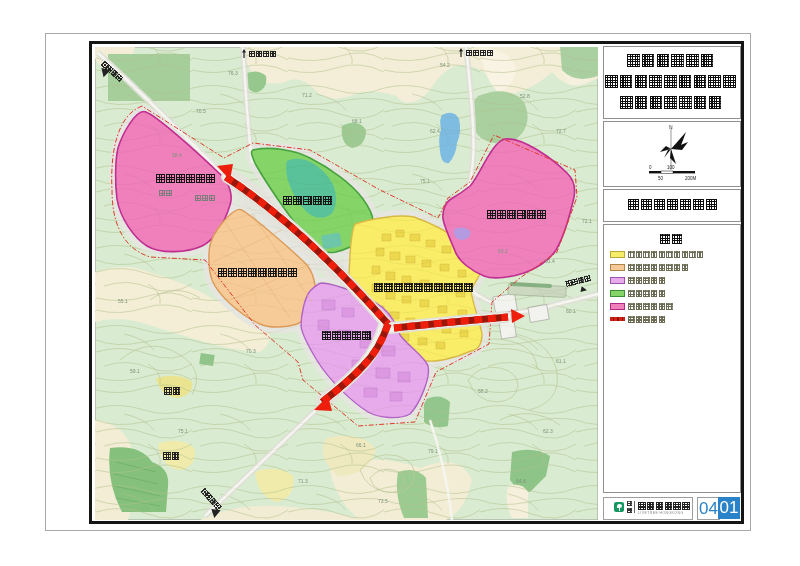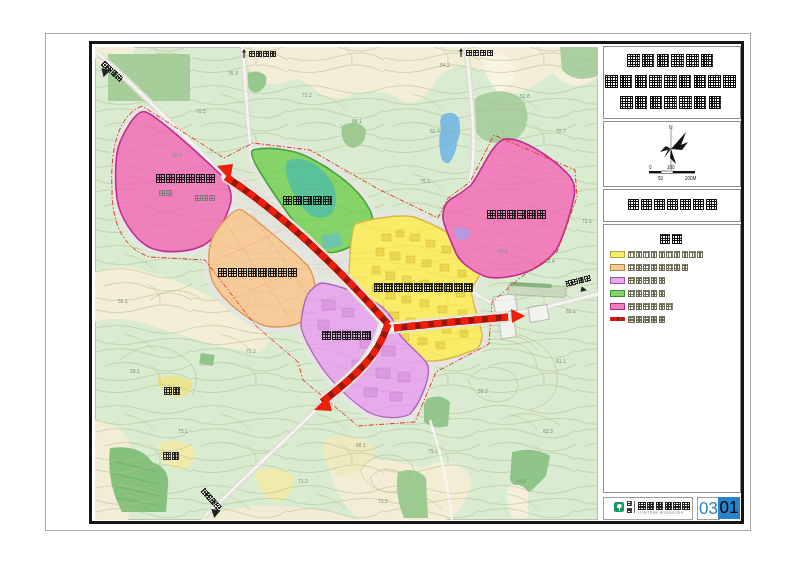--- a/index.html
+++ b/index.html
@@ -579,15 +579,15 @@
     <i></i>
     <i></i>
     <i></i>
     <i></i>
     <i></i>
     <i></i>
   </div>
 
 <div class="abs" style="left:638px;top:511px;font-size:3.5px;color:#888;letter-spacing:0.4px;">LIVETREE  HONGKONG</div>
 
-<div class="abs" style="left:697px;top:497px;width:21px;height:21px;border:1px solid #9f9f9f;color:#2a82c8;font-size:17px;text-align:center;line-height:21px;">03</div>
-
-<div class="abs" style="left:718px;top:497px;width:22px;height:22px;background:#2a82c8;color:#000000;font-size:17px;text-align:center;line-height:22px;">01</div>
+<div class="abs" style="left:697px;top:497px;width:21px;height:21px;border:1px solid #9f9f9f;color:#2a82c8;font-size:17px;text-align:center;line-height:21px;">04</div>
+
+<div class="abs" style="left:718px;top:497px;width:22px;height:22px;background:#2a82c8;color:#ffffff;font-size:17px;text-align:center;line-height:22px;">01</div>
 
 </body></html>

